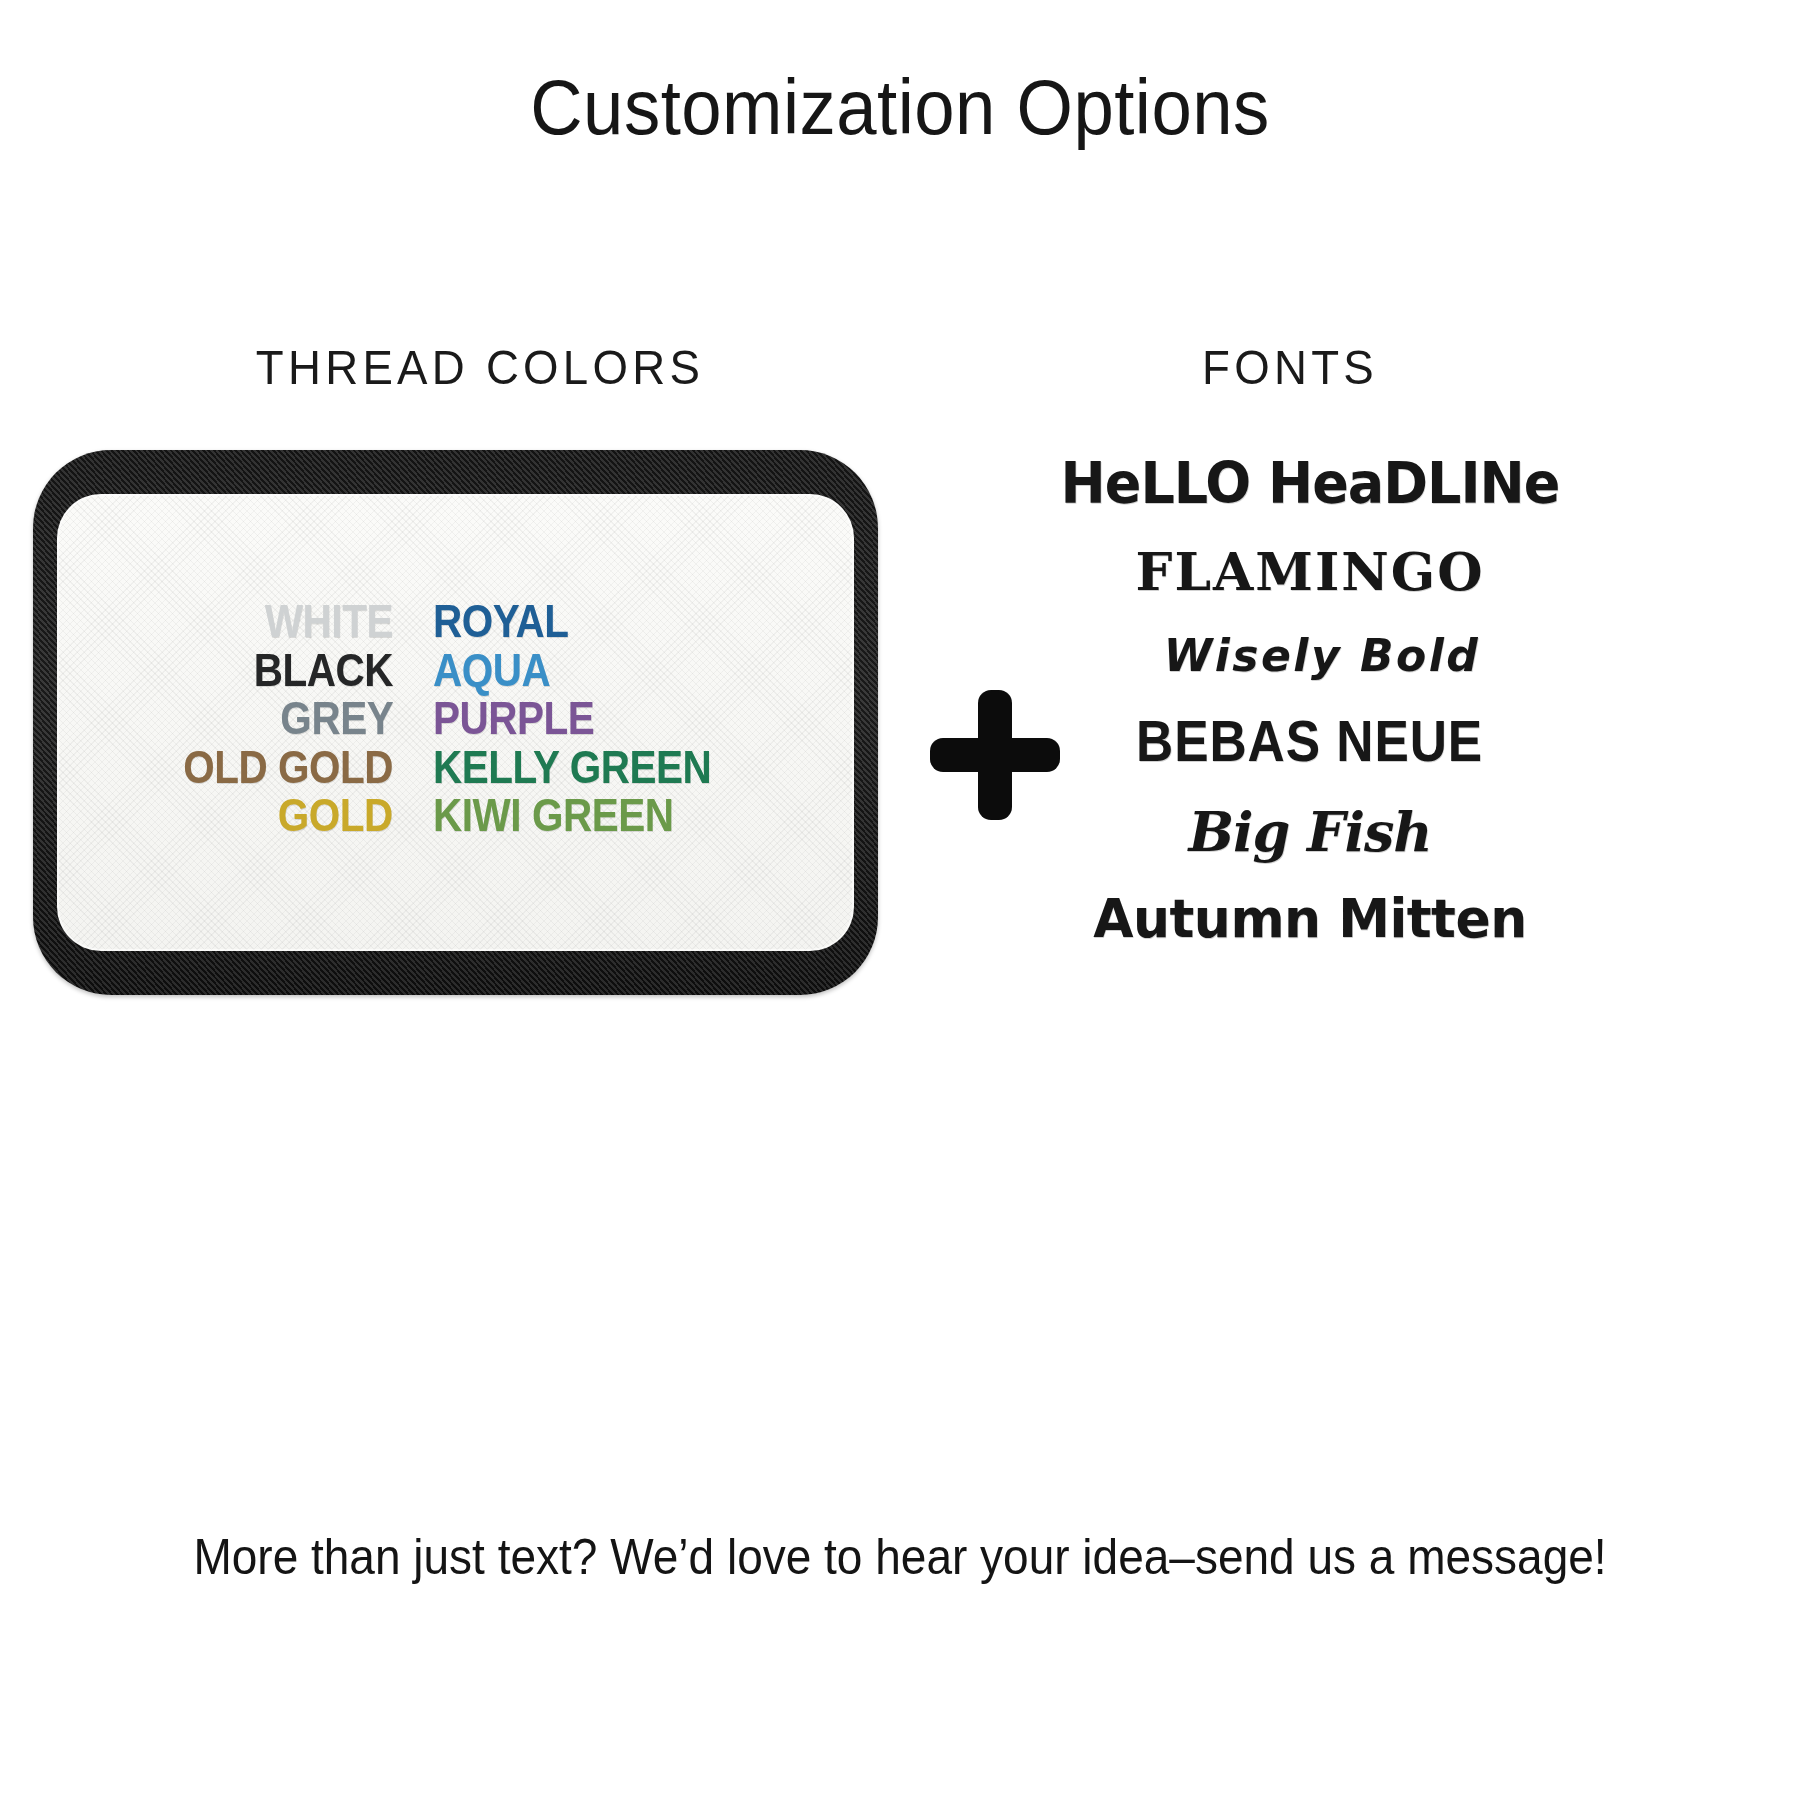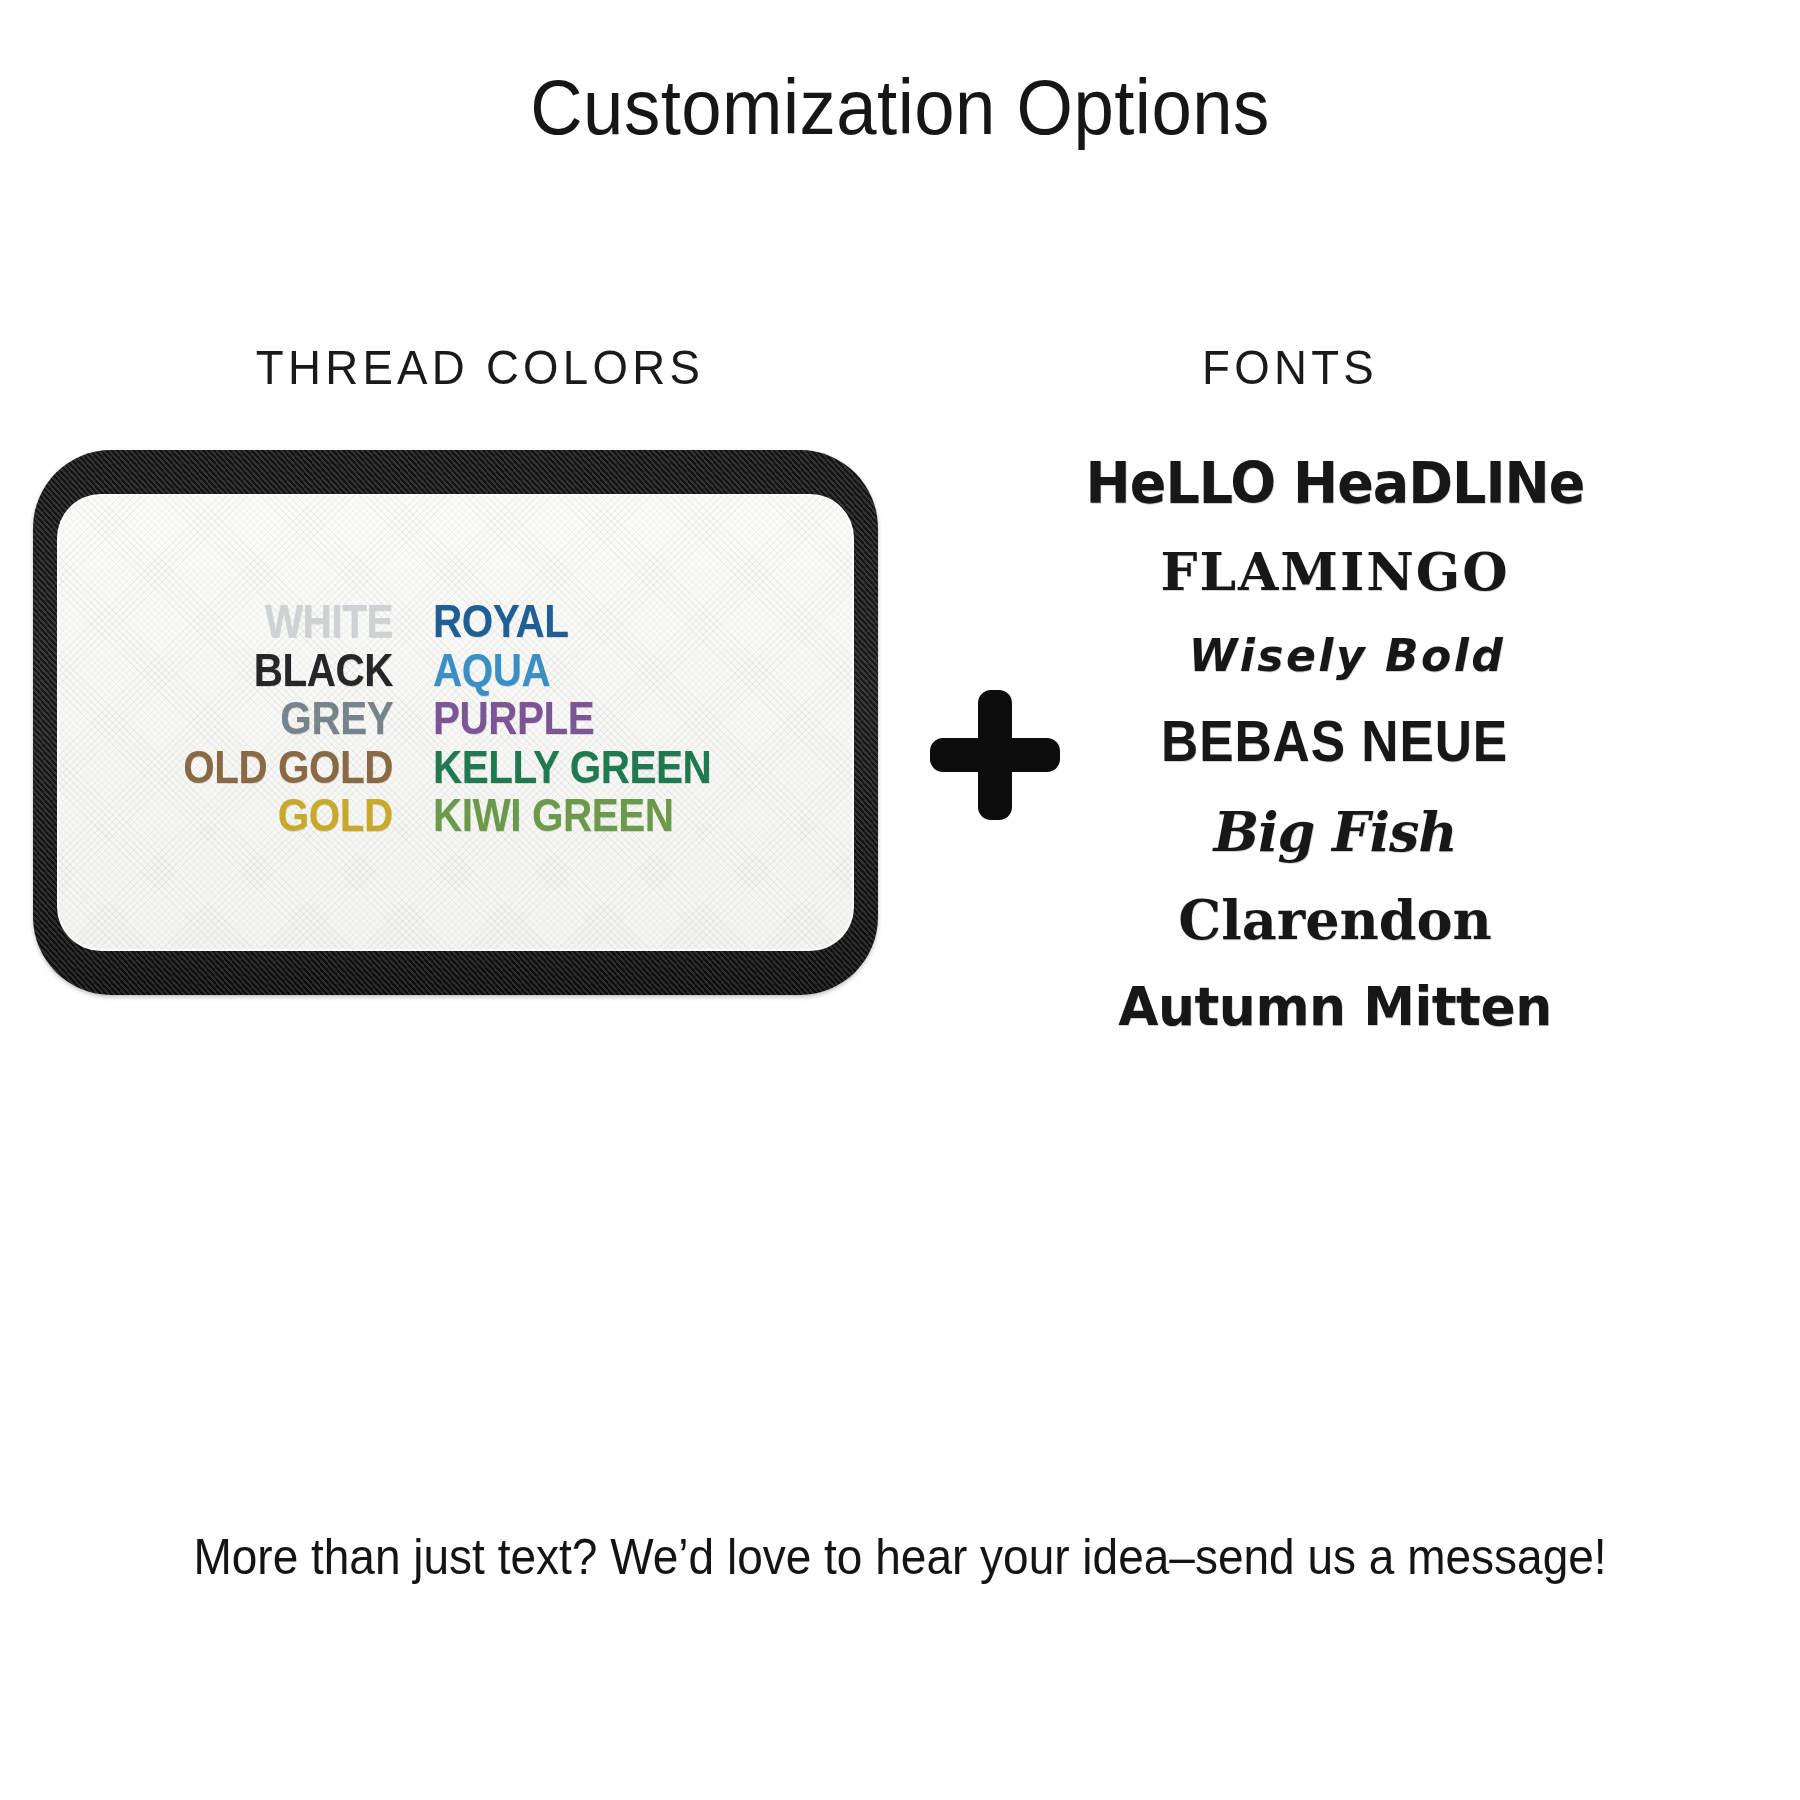--- a/index.html
+++ b/index.html
@@ -99,21 +99,21 @@
   }
   #plus .bar{
     position:absolute; background:#0c0c0c; border-radius:13px;
   }
   #plus .bar.h{ left:0;  top:48px; width:130px; height:34px; }
   #plus .bar.v{ left:48px; top:0;  width:34px;  height:130px; }
 
   
   #font-list{
     position:absolute;
-    left:1055px; top:440px;
+    left:1030px; top:440px;
     width:560px;
     display:flex; flex-direction:column;
     align-items:center;
   }
   .font-sample{
     color:#171717;
     white-space:nowrap;
     text-align:center;
     text-shadow:0.6px 0.9px 0 rgba(0,0,0,.18);
   }
@@ -210,17 +210,16 @@
   <div class="bar h"></div>
   <div class="bar v"></div>
 </div>
 
 <div id="font-list">
     <div class="font-sample fs-hello">HeLLO HeaDLINe</div>
     <div class="font-sample fs-graduate">FLAMINGO</div>
     <div class="font-sample fs-wisely">Wisely Bold</div>
     <div class="font-sample fs-bebas">BEBAS NEUE</div>
     <div class="font-sample fs-bigfish">Big Fish</div>
-    <div class="font-sample fs-clarendon">Clarendon</div>
     <div class="font-sample fs-autumn">Autumn Mitten</div>
   </div>
 
 <div id="footer-note">More than just text? We’d love to hear your idea–send us a message!</div>
 
 </body></html>

